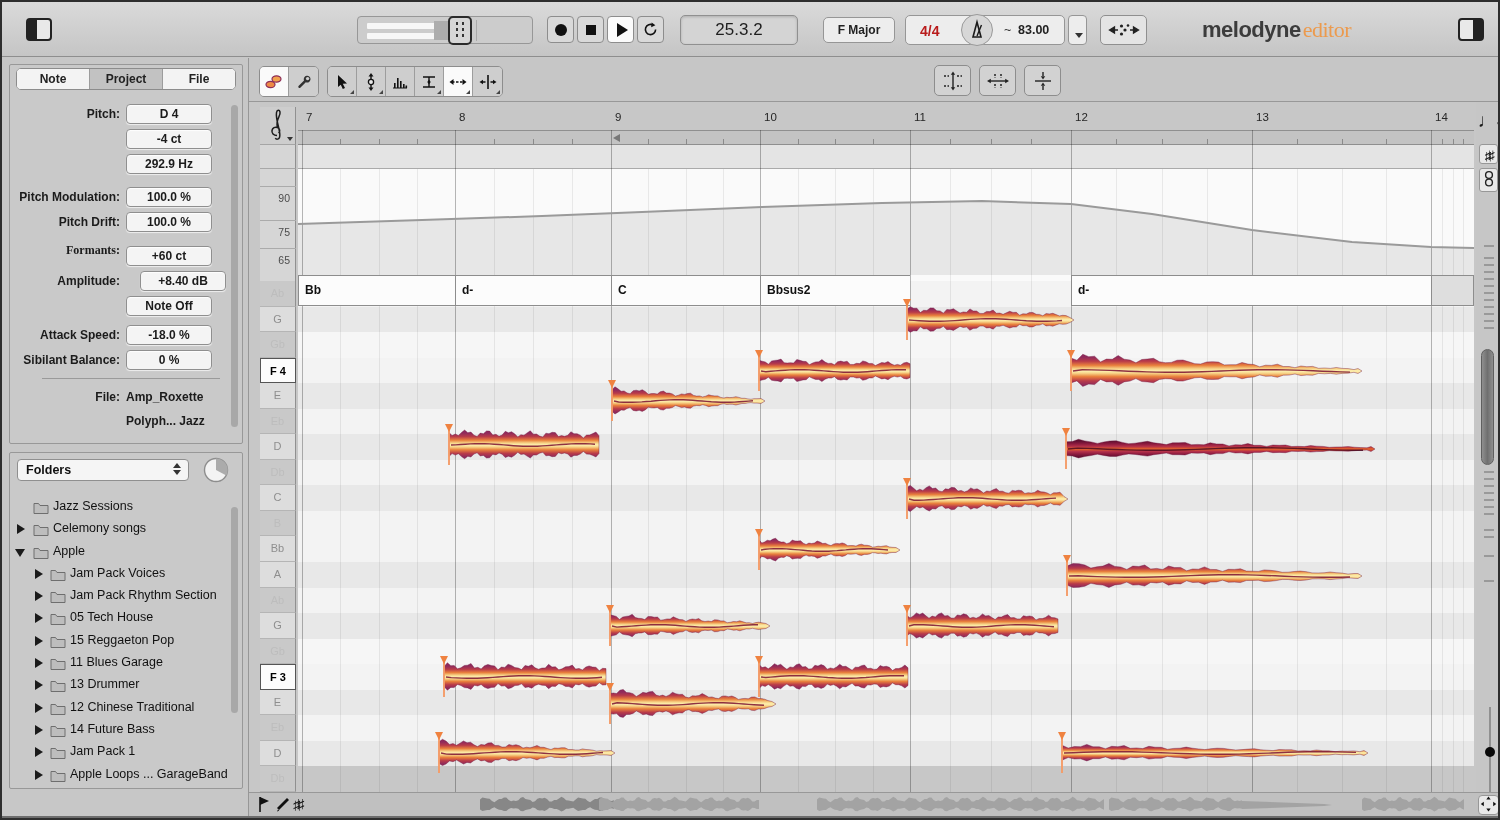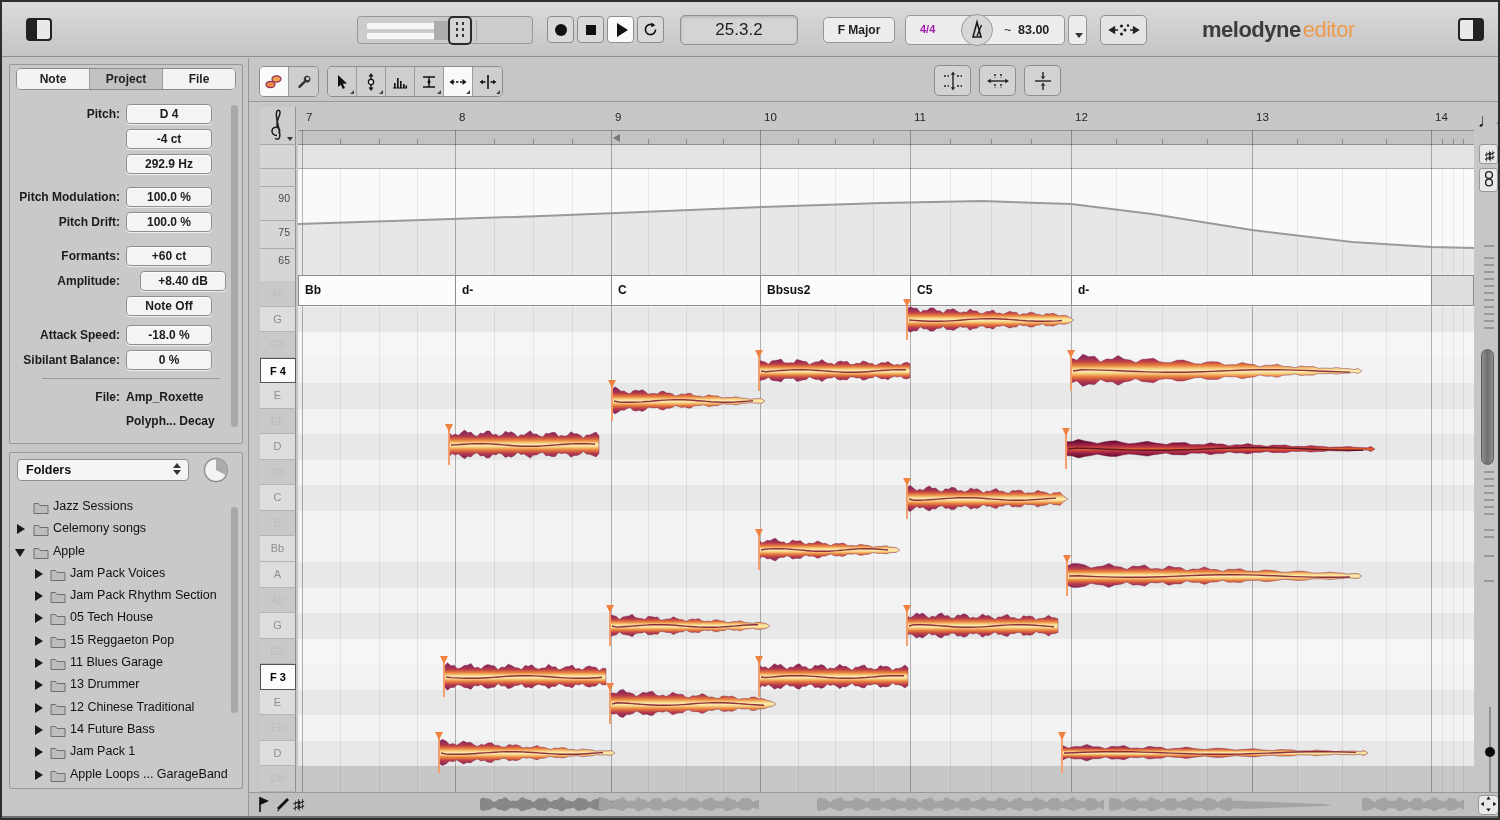--- a/index.html
+++ b/index.html
@@ -28,34 +28,34 @@
   .rec-dot { width:12px; height:12px; background:#111; border-radius:50%; }
   .stop-sq { width:10px; height:10px; background:#111; }
   .play-tri { width:0; height:0; border-left:11px solid #111; border-top:7px solid transparent; border-bottom:7px solid transparent; margin-left:3px; }
   .display { position:absolute; left:678px; top:13px; width:118px; height:30px; background:#d4d4d4;
              border:1px solid #909090; border-radius:5px; box-shadow:inset 0 1px 3px rgba(0,0,0,.18);
              text-align:center; line-height:28px; font-size:17px; color:#1e1e1e; }
   .pillbtn { position:absolute; background:#ededed; border:1px solid #969696; border-radius:5px;
              text-align:center; font-size:12px; font-weight:700; color:#222; }
   #tempo-group { position:absolute; left:903px; top:13px; width:160px; height:30px; background:#ededed;
                  border:1px solid #969696; border-radius:5px; }
-  #tempo-group .ts { position:absolute; left:14px; top:7px; font-size:11px; font-weight:700; color:#a21caf; }
+  #tempo-group .ts { position:absolute; left:14px; top:7px; font-size:14px; font-weight:700; color:#b91c1c; }
   #metronome { position:absolute; left:55px; top:-2px; width:32px; height:32px; border-radius:50%;
                background:#d7d7d7; border:1px solid #9a9a9a; }
   #tempo-group .tilde { position:absolute; left:98px; top:7px; font-size:12.5px; color:#333; }
   #tempo-group .bpm { position:absolute; left:112px; top:7px; font-size:12.5px; font-weight:700; color:#222; }
   #tempo-drop { position:absolute; left:1066px; top:13px; width:19px; height:30px; background:#ededed;
                 border:1px solid #969696; border-radius:4px; }
   #tempo-drop:after { content:""; position:absolute; left:6px; bottom:6px; border-left:4px solid transparent;
                 border-right:4px solid transparent; border-top:5px solid #333; }
   #assign-btn { position:absolute; left:1098px; top:13px; width:47px; height:30px; background:#e4e4e4;
                 border:1px solid #8f8f8f; border-radius:5px; display:flex; align-items:center; justify-content:center;}
   #logo { position:absolute; left:1200px; top:15px; font-size:22px; letter-spacing:-0.5px; }
   #logo .l1 { font-weight:700; color:#3c3c3c; }
-  #logo .l2 { font-weight:400; color:#ec9a4d; margin-left:2px; }
+  #logo .l2 { font-weight:400; color:#ec9a4d; margin-left:2px;font-family:Liberation Serif, serif; }
 
   
   .pane { position:absolute; left:7px; width:234px; background:#c9c9c9; border:1px solid #989898; border-radius:2px; }
   #pane1 { top:62px; height:380px; }
   #pane2 { top:450px; height:337px; }
   #tabs { position:absolute; left:6px; top:3px; width:220px; height:22px; display:flex;
           border:1px solid #8c8c8c; border-radius:5px; overflow:hidden; background:#fff; }
   .tab { flex:1; font-size:12px; font-weight:700; color:#222; text-align:center; line-height:20px;
          background:#f3f3f3; border-right:1px solid #9c9c9c; }
   .tab:last-child { border-right:none; }
@@ -238,37 +238,37 @@
     <div class="f-label" style="top:39px;">Pitch:</div>
     <div class="f-field" style="top:39px;">D 4</div>
     <div class="f-field" style="top:64px;">-4 ct</div>
     <div class="f-field" style="top:89px;">292.9 Hz</div>
 
     <div class="f-label" style="top:122px;">Pitch Modulation:</div>
     <div class="f-field" style="top:122px;">100.0 %</div>
     <div class="f-label" style="top:147px;">Pitch Drift:</div>
     <div class="f-field" style="top:147px;">100.0 %</div>
 
-    <div class="f-label" style="top:181px;">Formants:</div>
+    <div class="f-label" style="top:175px;font-family:Liberation Serif, serif;">Formants:</div>
     <div class="f-field" style="top:181px;">+60 ct</div>
     <div class="f-label" style="top:206px;">Amplitude:</div>
     <div class="f-field" style="top:206px;margin-left:14px;">+8.40 dB</div>
     <div class="f-field" style="top:231px;">Note Off</div>
 
     <div class="f-label" style="top:260px;">Attack Speed:</div>
     <div class="f-field" style="top:260px;">-18.0 %</div>
     <div class="f-label" style="top:285px;">Sibilant Balance:</div>
     <div class="f-field" style="top:285px;">0 %</div>
 
     <div class="divider" style="top:313px;"></div>
 
     <div class="f-label" style="top:322px;">File:</div>
     <div class="f-static" style="top:324px;">Amp_Roxette</div>
     <div class="f-label" style="top:346px;margin-top:43px;">Algorithm:</div>
-    <div class="f-static" style="top:348px;">Polyph... Decay</div>
+    <div class="f-static" style="top:348px;">Polyph... Jazz</div>
 
     <div class="vscroll" style="left:221px;top:40px;height:322px;"></div>
   </div>
 
   <div class="pane" id="pane2">
     <div id="folders-dd">
       <span>Folders</span>
       <div class="dd-stepper">
           <div class="up"></div>
           <div class="dn"></div>
@@ -614,21 +614,20 @@
         <div class="gl-bar" style="left: 1171px; top: 23px; height: 662px;"></div>
         <div class="gl-min" style="left: 1181.75px; top: 62px; height: 623px;"></div>
         <div class="gl-min" style="left: 1192.5px; top: 62px; height: 623px;"></div>
         <div class="gl-min" style="left: 1203.25px; top: 62px; height: 623px;"></div>
       </div>
     <div id="chord-row">
         <div class="chord-cell" style="left: 0px; width: 157px;"><span>Bb</span></div>
         <div class="chord-cell" style="left: 157px; width: 156px;"><span>d-</span></div>
         <div class="chord-cell" style="left: 313px; width: 149px;"><span>C</span></div>
         <div class="chord-cell" style="left: 462px; width: 150px;"><span>Bbsus2</span></div>
-        <div class="chord-cell" style="left: 612px; width: 161px;"><span>C5</span></div>
         <div class="chord-cell" style="left: 773px; width: 360px;"><span>d-</span></div>
         <div class="chord-cell gray" style="left: 1133px; width: 43px;"></div>
       </div>
     <svg id="blob-svg" width="1214" height="685" viewBox="0 0 1214 685">
         <defs id="blob-defs">
           <linearGradient id="ng0" gradientUnits="userSpaceOnUse" x1="647" x2="647" y1="202" y2="224">
             <stop offset="0" stop-color="#8f2a5c"></stop>
             <stop offset=".15" stop-color="#b93b49"></stop>
             <stop offset=".3" stop-color="#e9813d"></stop>
             <stop offset=".42" stop-color="#f7d488"></stop>

